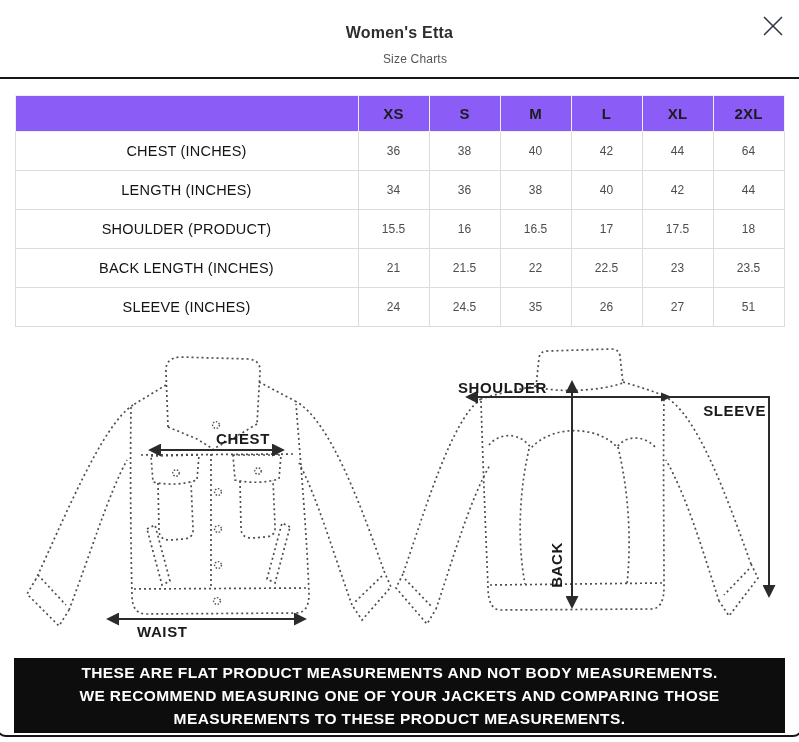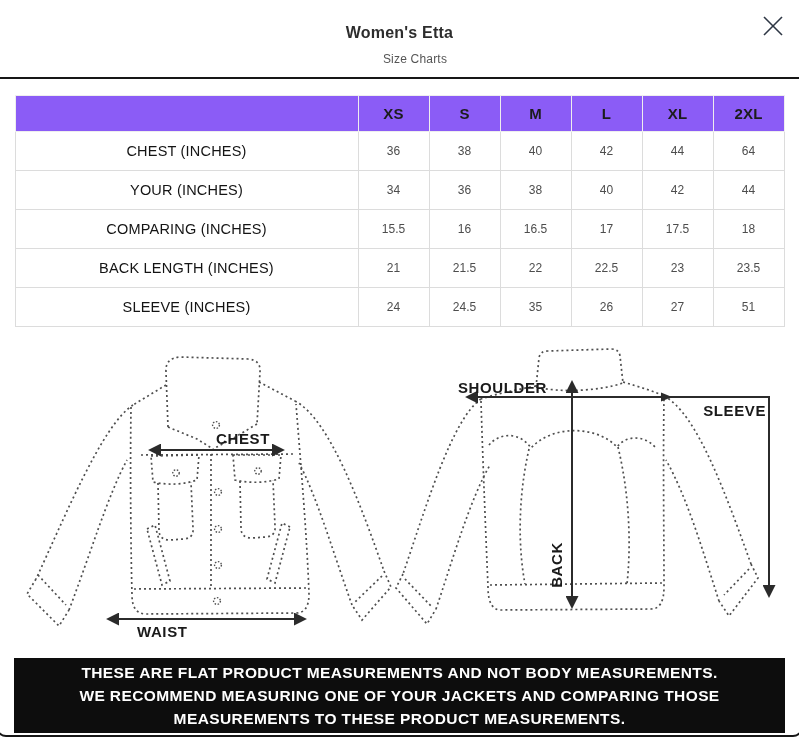--- a/index.html
+++ b/index.html
@@ -100,30 +100,30 @@
     <tr>
       <td class="row-label">CHEST (INCHES)</td>
       <td>36</td>
       <td>38</td>
       <td>40</td>
       <td>42</td>
       <td>44</td>
       <td>64</td>
     </tr>
     <tr>
-      <td class="row-label">YOUR (INCHES)</td>
+      <td class="row-label">LENGTH (INCHES)</td>
       <td>34</td>
       <td>36</td>
       <td>38</td>
       <td>40</td>
       <td>42</td>
       <td>44</td>
     </tr>
     <tr>
-      <td class="row-label">COMPARING (INCHES)</td>
+      <td class="row-label">SHOULDER (PRODUCT)</td>
       <td>15.5</td>
       <td>16</td>
       <td>16.5</td>
       <td>17</td>
       <td>17.5</td>
       <td>18</td>
     </tr>
     <tr>
       <td class="row-label">BACK LENGTH (INCHES)</td>
       <td>21</td>

